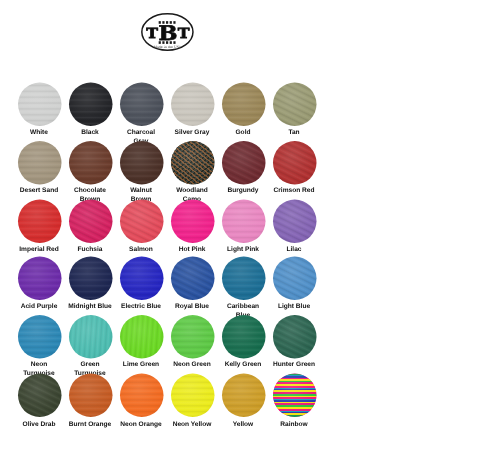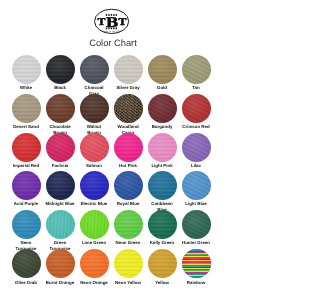--- a/index.html
+++ b/index.html
@@ -116,21 +116,20 @@
           <rect x="105.78" y="27.5" width="1.45" height="1.75"></rect>
           <rect x="108.23" y="27.5" width="1.45" height="1.75"></rect>
           <rect x="110.68" y="27.5" width="1.45" height="1.75"></rect>
           <rect x="113.13" y="27.5" width="1.45" height="1.75"></rect>
           <rect x="115.58" y="27.5" width="1.45" height="1.75"></rect>
         </g>
       <text x="111.6" y="31.85" text-anchor="middle" font-family="'DejaVu Serif','Liberation Serif',serif" font-size="2.1" fill="#333" letter-spacing="0.02">Made in the USA</text>
     </svg>
   </div>
 
-  <div class="title">Color Chart</div>
 
   <div class="grid">
       <div class="row" style="top: 55.2px;">
         <div class="cell" style="left: 26px;">
           <div class="sw" style="background: rgb(208, 209, 208);">
             <div class="tex tex-horizontal"></div>
             <div class="shade"></div>
           </div>
           <div class="lbl">White</div>
         </div>

